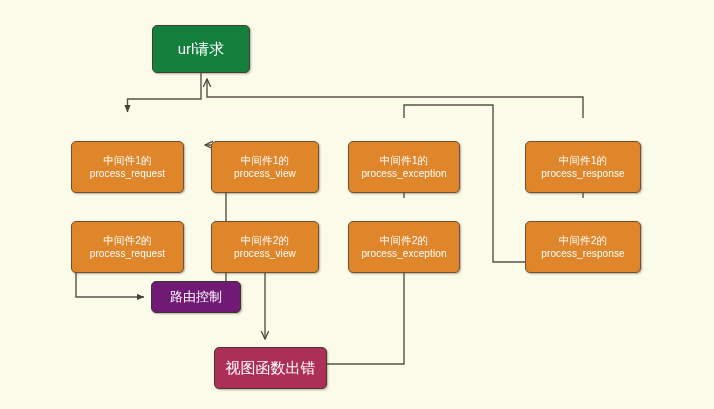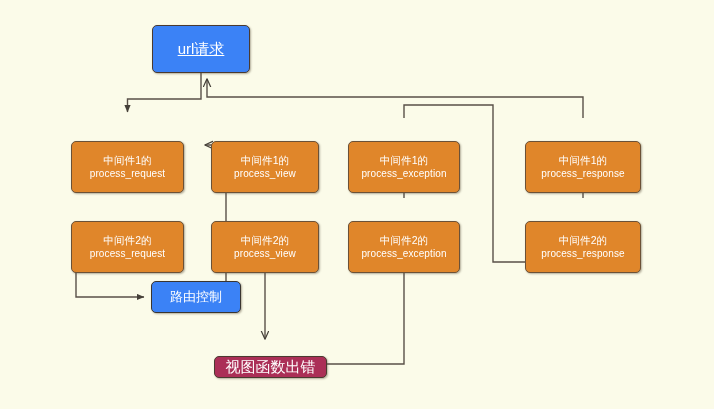--- a/index.html
+++ b/index.html
@@ -55,27 +55,26 @@
   .node-mw {
     background: #e0862a;
     border-color: #6b5137;
     font-size: 10.5px;
     letter-spacing: 0.1px;
     margin-top: 23px;
   }
   .node-mw .l1 { font-size: 10.5px; }
   .node-mw .l2 { font-size: 10px; }
   .node-url {
-    background: #3b82f6;
+    background: #15803d;
     border-color: #4a3a30;
     font-size: 15px;
-    text-decoration: underline;
   }
   .node-route {
-    background: #3b82f6;
+    background: #701a75;
     border-color: #3a3530;
     font-size: 13px;
     justify-content: center;
   }
   .node-err {
     background: #ab2f57;
     border-color: #4a3a30;
     font-size: 15px;
   }
 </style>
@@ -162,17 +161,17 @@
 
   <div class="node node-mw" style="left:525px; top:198px; width:116px; height:52px;">
     <span class="l1">中间件2的</span>
     <span class="l2">process_response</span>
   </div>
 
   <div class="node node-route" style="left:151px; top:281px; width:90px; height:32px;">
     <span class="l1">路由控制</span>
   </div>
 
-  <div class="node node-err" style="left:214px; top:356px; width:113px; height:22px;">
+  <div class="node node-err" style="left:214px; top:347px; width:113px; height:42px;">
     <span class="l1">视图函数出错</span>
   </div>
 
 </div>
 
 </body></html>

